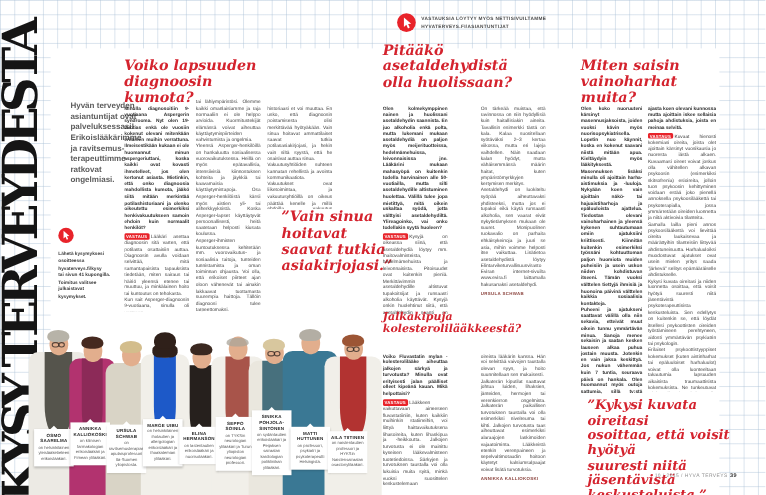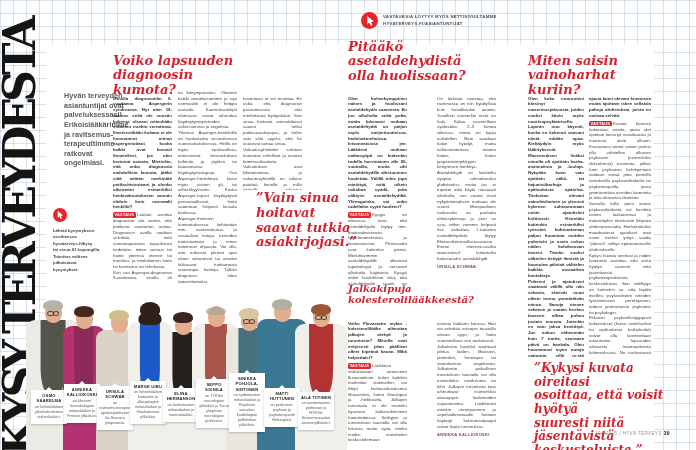--- a/index.html
+++ b/index.html
@@ -146,21 +146,21 @@
   <span class="q">Olen kolmekymppinen nainen ja huolissani asetaldehydin saannista. En juo alkoholia enkä polta, mutta lukemani mukaan asetaldehydiä on paljon myös meijerituotteissa, hedelmämehuissa, leivonnaisissa jne. Lääkärini mukaan mahasyöpä on kuitenkin todella harvinainen alle 50-vuotiailla, mutta silti asetaldehydille altistuminen huolettaa. Välillä tulee jopa mietittyä, mitä oikein uskaltaa syödä, jotta välttyisi asetaldehydiltä. Ylireagoinko, vai onko todellakin syytä huoleen?</span>
   <div class="ans"><span class="tag">VASTAUS</span><span>Kysyjä on oikeassa siinä, että asetaldehydiä löytyy mm. maitovalmisteista, hedelmämehuista ja leivonnaisista. Pitoisuudet ovat kuitenkin pieniä. Merkittävimmin asetaldehydille altistuvat tupakoitsijat ja runsaasti alkoholia käyttävät. Kysyjä onkin huolehtinut siitä, että asetaldehydin saanti on hänellä todennäköisesti hyvin pientä.</span></div>
 </div>
 <div class="col" style="left:437px;top:90px;height:180px">
   <span>On tärkeää muistaa, että ravinnossa on niin hyödyllisiä kuin haitallisiakin aineita. Tavallisin esimerkki tästä on kala. Kalaa suositellaan syötäväksi 2–3 kertaa viikossa, mutta eri lajeja vaihdellen. Näin saadaan kalan hyödyt, mutta vähäisemmässä määrin haitat, kuten ympäristömyrkkyjen kertymisen merkitys.
 Asetaldehydi on luokiteltu syöpää aiheuttavaksi yhdisteeksi, mutta jos ei tupakoi eikä käytä runsaasti alkoholia, sen vaarat eivät nykytietämyksen mukaan ole suuret. Monipuolinen ruokavalio on parhaita ehkäisykeinoja ja juuri se asia, mihin voimme helposti itse vaikuttaa. Lisätietoa asetaldehydistä löytyy Elintarviketurvallisuusvirasto Eviran internet-sivuilta www.evira.fi laittamalla hakusanaksi asetaldehydi.</span>
   <div class="byline">URSULA SCHWAB</div>
 </div>
 
 <h2 class="title" style="left:528px;top:54px;width:165px">Miten saisin vainoharhat
-kuriin?</h2>
+muita?</h2>
 <div class="col" style="left:528px;top:90px;width:56px;height:268px">
   <span class="q">Olen koko nuoruuteni kärsinyt masennusjaksoista, joiden vuoksi kävin myös nuorisopsykiatrisella. Lopetin nuo käynnit, koska en kokenut saavani niistä mitään apua. Kieltäydyin myös lääkityksestä. Masennuksen lisäksi minulla oli ajoittain harha-aistimuksia ja -luuloja. Nykyään koen vain ajoittain näkö- tai hajuaistiharhoja ja epäluuloista ajattelua. Tiedostan olevani vainoharhainen ja yleensä kykenen suhtautumaan omiin ajatuksiini kriittisesti. Kiinnitän kuitenkin esimerkiksi työssäni kohtuuttoman paljon huomiota muiden puheisiin ja usein uskon niiden kohdistuvan itseeni. Tämän vuoksi välttelen tiettyjä ihmisiä ja huonoina päivinä välttelen kaikkia sosiaalisia kontakteja.
 Puheeni ja ajatukseni saattavat välillä olla niin sekavia, etteivät muut oikein tunnu ymmärtävän minua. Sanoja menee sekaisin ja saatan kesken lauseen alkaa puhua jostain muusta. Jotenkin en vain jaksa keskittyä. Jos nukun vähemmän kuin 7 tuntia, seuraava päivä on hankala. Olen huomannut myös outoja sattumia, sillä tv:stä kuulen ja lehdistä luen edellisen päivän ajatuksiani.
 En tiedä oikein miten tai mistä voisin saada apua? Kammoan lääkäreitä ja terveydenhoitajia ja en mielelläni menisi heidän luukseen juttelemaan. Myös lääkkeisiin suhtaudun varauksella enkä halua olla mikään koe-eläin. Suurimman osan</span>
 </div>
 <div class="col" style="left:589px;top:90px;width:62px;height:266px">
   <span class="q">ajasta koen olevani kunnossa mutta ajoittain iskee sellaisia pahoja ahdistuksia, joista en meinaa selvitä.</span>
   <div class="ans"><span class="tag">VASTAUS</span><span>Kuvaat hienosti kokemiasi oireita, joista olet ajoittain kärsinyt vuosikausia jo nuoresta iästä alkaen. Kuvaamasi oireet voivat joskus olla vähitellen alkavan psykoosin (esimerkiksi skitsofrenia) esioireita, jolloin tuon psykoosin kehittyminen voidaan estää joko pienellä annoksella psykoosilääkettä tai psykoterapialla, jossa ymmärretään oireiden luonnetta ja niitä aktivoivia tilanteita.
 Samalla lailla pieni annos psykoosilääkettä voi lievittää oireita laukaisevaa ja määrättyihin tilanteisiin liittyvää ahdistuneisuutta. Harhaluuloiksi muodostuvat ajatukset ovat usein mielen yritys saada ”järkevä” selitys epämääräiselle ahdistukselle.
 Kykysi kuvata oireitasi ja niiden luonnetta osoittaa, että voisit hyötyä suuresti niitä jäsentävistä psykoterapeuttisista keskusteluista. Sen edellytys on kuitenkin se, että löydät itsellesi psykoottisten oireiden työstämiseen perehtyneen, aidosti ymmärtävän psykiatrin tai psykologin.

